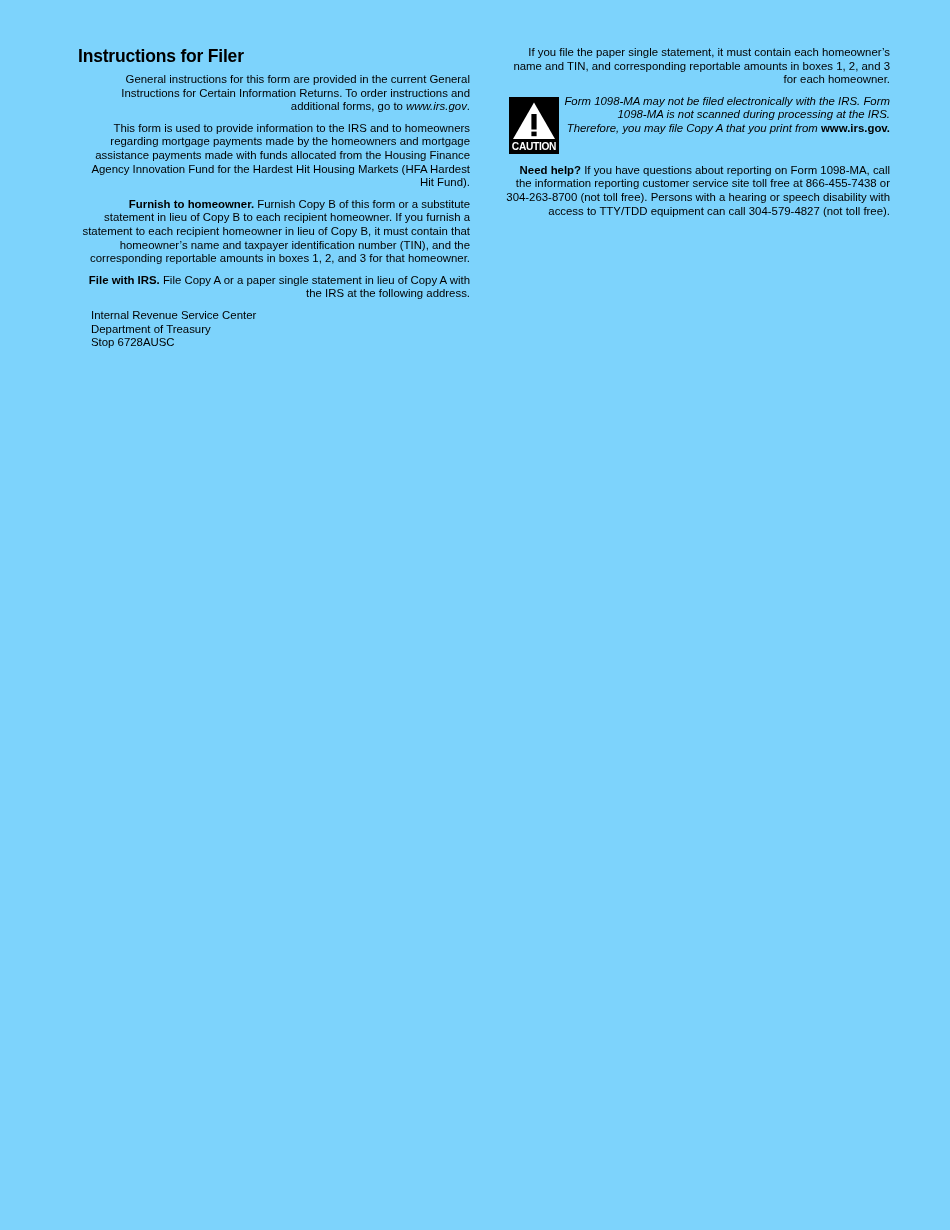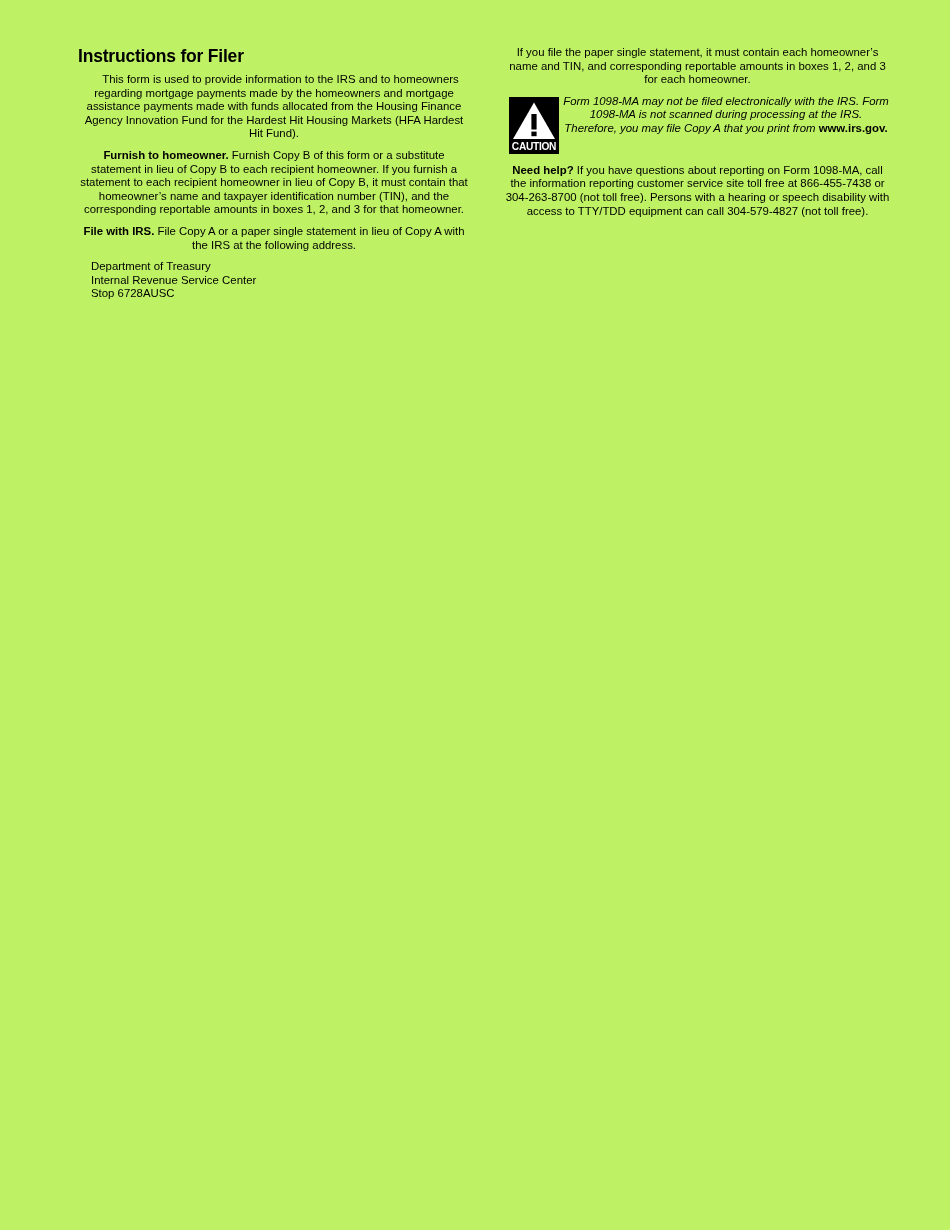--- a/index.html
+++ b/index.html
@@ -15,21 +15,21 @@
     color: #000000;
     -webkit-font-smoothing: antialiased;
   }
 
   .page {
     position: absolute;
     left: 0;
     top: 0;
     width: 950px;
     height: 1230px;
-    background: #bef264;
+    background: #7dd3fc;
   }
 
   .columns {
     position: absolute;
     left: 78px;
     top: 46px;
     width: 812px;
   }
 
   .col {
@@ -44,21 +44,21 @@
     font-weight: bold;
     line-height: 20px;
     letter-spacing: -0.2px;
     margin: 0 0 7px 0;
   }
 
   p {
     margin: 0 0 8px 0;
     font-size: 11.4px;
     line-height: 13.6px;
-    text-align: center;
+    text-align: right;
   }
   p:last-child { margin-bottom: 0; }
 
   .indent { text-indent: 13px; }
 
   .runin { font-weight: bold; }
 
   .ital { font-style: italic; }
 
   .address {
@@ -97,30 +97,31 @@
 </head>
 <body>
 
 <div class="page">
   <div class="columns">
 
     <div class="col col-left">
 
       <h1 class="doc-title">Instructions for Filer</h1>
 
+      <p><span>General instructions for this form are provided in the current General Instructions for Certain Information Returns. To order instructions and additional forms, go to </span><span class="ital">www.irs.gov</span><span>.</span></p>
 
       <p class="indent">This form is used to provide information to the IRS and to homeowners regarding mortgage payments made by the homeowners and mortgage assistance payments made with funds allocated from the Housing Finance Agency Innovation Fund for the Hardest Hit Housing Markets (HFA Hardest Hit Fund).</p>
 
       <p><span class="runin">Furnish to homeowner.</span><span> Furnish Copy B of this form or a substitute statement in lieu of Copy B to each recipient homeowner. If you furnish a statement to each recipient homeowner in lieu of Copy B, it must contain that homeowner’s name and taxpayer identification number (TIN), and the corresponding reportable amounts in boxes 1, 2, and 3 for that homeowner.</span></p>
 
       <p><span class="runin">File with IRS.</span><span> File Copy A or a paper single statement in lieu of Copy A with the IRS at the following address.</span></p>
 
       <div class="address">
+        <div>Internal Revenue Service Center</div>
         <div>Department of Treasury</div>
-        <div>Internal Revenue Service Center</div>
         <div>Stop 6728AUSC</div>
       </div>
 
     </div>
 
     <div class="col col-right">
 
       <p>If you file the paper single statement, it must contain each homeowner’s name and TIN, and corresponding reportable amounts in boxes 1, 2, and 3 for each homeowner.</p>
 
 

